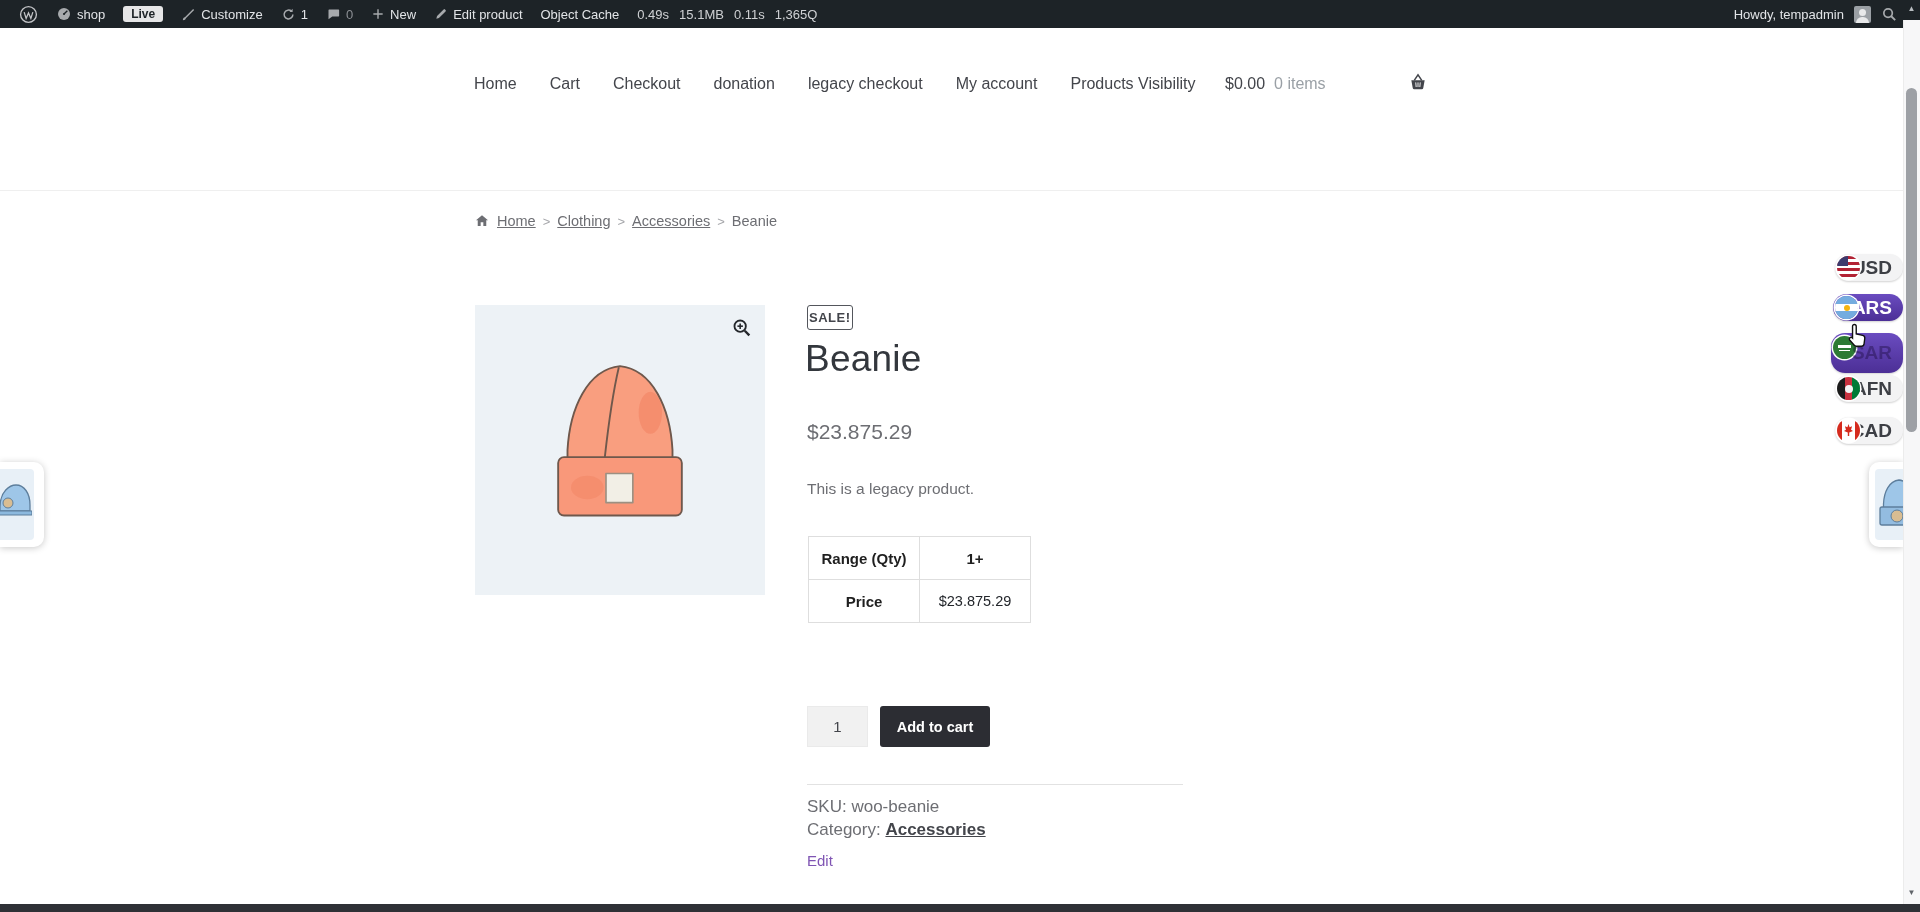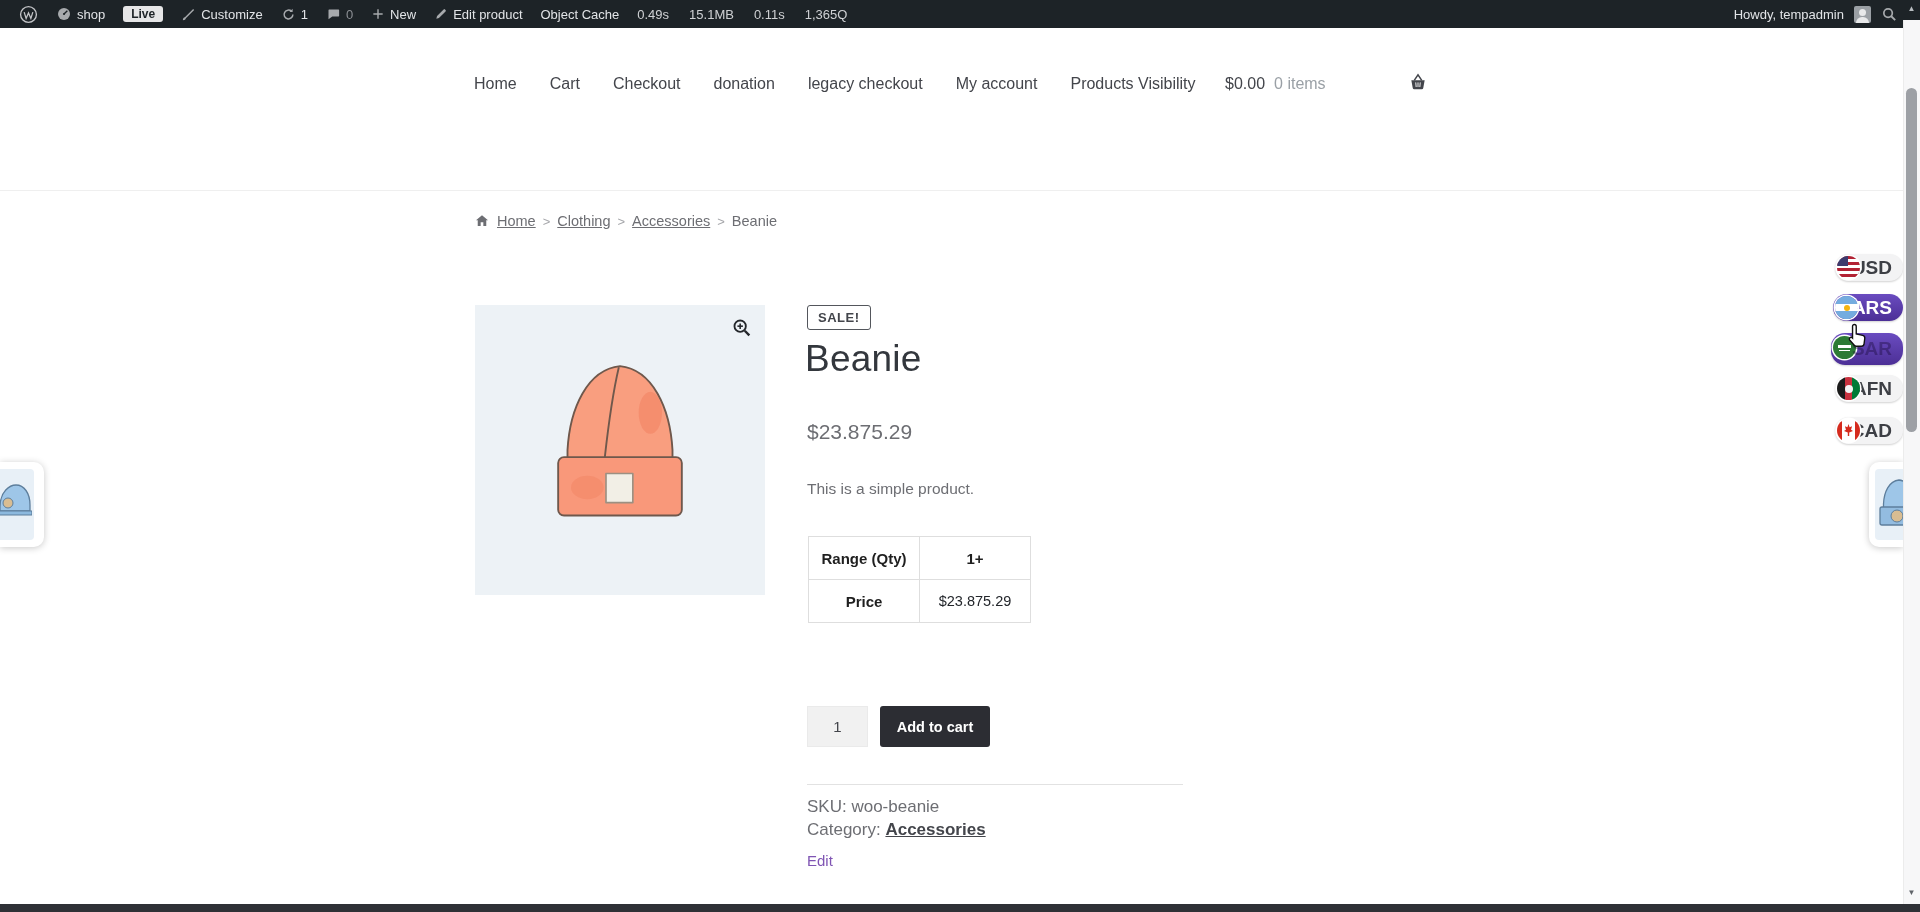--- a/index.html
+++ b/index.html
@@ -7,21 +7,21 @@
   body { font-family:"Liberation Sans", sans-serif; }
   #page { position:relative; width:1920px; height:912px; background:#fff; overflow:hidden; }
 
   
   #admin-bar { position:absolute; left:0; top:0; width:1920px; height:28px; background:#1d2327; color:#c3c4c7; font-size:13px; display:flex; align-items:center; z-index:40; }
   .ab-left { display:flex; align-items:center; gap:0; height:100%; padding-left:10px; }
   .ab-item { display:flex; align-items:center; gap:5px; height:100%; padding:0 9px; color:#e2e4e7; cursor:pointer; white-space:nowrap; }
   .ab-item svg { display:block; }
   .ab-dim { color:#8c8f94; }
   .live-badge { background:#e6e6e7; color:#1d2327; border-radius:3px; padding:1px 8px; font-size:12px; font-weight:bold; }
-  .ab-stats { display:flex; gap:20px; color:#cfd1d4; padding:0 9px; }
+  .ab-stats { display:flex; gap:10px; color:#cfd1d4; padding:0 9px; }
   .ab-right { position:absolute; right:22px; top:0; height:28px; display:flex; align-items:center; gap:10px; color:#e2e4e7; }
   .ab-avatar { width:17px; height:17px; background:#9ba0a5; border-radius:2px; position:relative; overflow:hidden; }
   .ab-avatar::before { content:""; position:absolute; left:5px; top:3px; width:7px; height:7px; border-radius:50%; background:#e8e9ea; }
   .ab-avatar::after { content:""; position:absolute; left:2px; top:11px; width:13px; height:8px; border-radius:6px 6px 0 0; background:#e8e9ea; }
 
   
   #scrollbar { position:absolute; right:0; top:0; width:17px; height:912px; z-index:45; }
   #scrollbar .track { position:absolute; left:0; top:20px; width:17px; bottom:0; background:#f7f7f8; border-left:1px solid #ececec; }
   #scrollbar .thumb { position:absolute; left:3px; top:88px; width:11px; height:344px; background:#9da0a5; border-radius:6px; }
   #scrollbar .cap { position:absolute; left:0; top:0; width:17px; height:20px; background:#1d2327; color:#b8bcc0; font-size:8px; text-align:center; line-height:18px; }
@@ -41,21 +41,21 @@
   
   #breadcrumb { position:absolute; left:474px; top:213px; display:flex; align-items:center; gap:7px; font-size:14.5px; color:#6d6e73; }
   #breadcrumb .bc-link { text-decoration:underline; cursor:pointer; }
   #breadcrumb .sep { color:#a5a6aa; font-size:13px; }
 
   
   #gallery { position:absolute; left:475px; top:305px; width:290px; height:290px; background:#edf2f6; }
   #zoom-btn { position:absolute; right:12px; top:12px; cursor:pointer; }
 
   
-  #sale-badge { position:absolute; left:807px; top:305px; border:1px solid #53565c; border-radius:3px; padding:4px 10px; font-size:13px; font-weight:bold; letter-spacing:.5px; color:#43454b; background:#fff; }
+  #sale-badge { position:absolute; left:807px; top:305px; border:1px solid #53565c; border-radius:3px; padding:4px 1px; font-size:13px; font-weight:bold; letter-spacing:.5px; color:#43454b; background:#fff; }
   #product-title { position:absolute; left:805px; top:338px; font-size:37px; font-weight:400; color:#33373d; letter-spacing:.2px; }
   #product-price { position:absolute; left:807px; top:420px; font-size:21px; color:#6d6e73; }
   #product-desc { position:absolute; left:807px; top:480px; font-size:15.5px; color:#6d6e73; }
 
   #price-table { position:absolute; left:808px; top:536px; border-collapse:collapse; }
   #price-table td { border:1px solid #dedede; text-align:center; font-size:14.5px; color:#23262b; width:111px; height:43px; }
   #price-table .th { font-weight:bold; font-size:15px; color:#1f1f1f;margin-left:28px; }
 
   #qty-box { position:absolute; left:807px; top:706px; width:61px; height:41px; background:#f1f1f1; border:1px solid #eaeaea; text-align:center; font-size:15px; color:#43454b; font-family:"Liberation Sans", sans-serif; }
   #add-to-cart { position:absolute; left:880px; top:706px; width:110px; height:41px; background:#2c2d33; color:#fff; font-size:14.5px; font-weight:bold; border:none; border-radius:3px; cursor:pointer; font-family:"Liberation Sans", sans-serif; }
@@ -223,21 +223,21 @@
         <circle cx="10" cy="10" r="6.2" fill="none" stroke="#23262a" stroke-width="2"></circle>
         <line x1="15" y1="15" x2="20" y2="20" stroke="#23262a" stroke-width="2.6"></line>
         <line x1="7" y1="10" x2="13" y2="10" stroke="#23262a" stroke-width="1.7"></line>
         <line x1="10" y1="7" x2="10" y2="13" stroke="#23262a" stroke-width="1.7"></line>
       </svg>
   </div>
 
   <span id="sale-badge">SALE!</span>
   <h1 id="product-title">Beanie</h1>
   <p id="product-price">$23.875.29</p>
-  <p id="product-desc">This is a simple product.</p>
+  <p id="product-desc">This is a legacy product.</p>
 
   <table id="price-table">
     <tbody>
         <tr>
       <td class="th">Range (Qty)</td>
       <td class="th">1+</td>
     </tr>
     <tr>
       <td class="th">Price</td>
       <td>$23.875.29</td>
@@ -260,21 +260,21 @@
   <span id="edit-link">Edit</span>
 
   <div class="cur-pill cur-light" style="left:1835px;top:254px;width:68px">
     <span class="flag flag-us"></span>
     <span>USD</span>
   </div>
   <div class="cur-pill cur-purple" style="left:1833px;top:294px;width:70px">
     <span class="flag flag-ar"></span>
     <span>ARS</span>
   </div>
-  <div class="cur-pill cur-purple" style="left:1831px;top:333px;width:72px;height:32px">
+  <div class="cur-pill cur-purple" style="left:1831px;top:333px;width:72px;height:40px">
     <span class="flag flag-sa" style="top:3px"></span>
     <span class="sar-text">SAR</span>
   </div>
   <div class="cur-pill cur-light" style="left:1835px;top:375px;width:68px">
     <span class="flag flag-af"></span>
     <span>AFN</span>
   </div>
   <div class="cur-pill cur-light" style="left:1835px;top:417px;width:68px">
     <span class="flag flag-ca">
         <span class="maple"></span>

